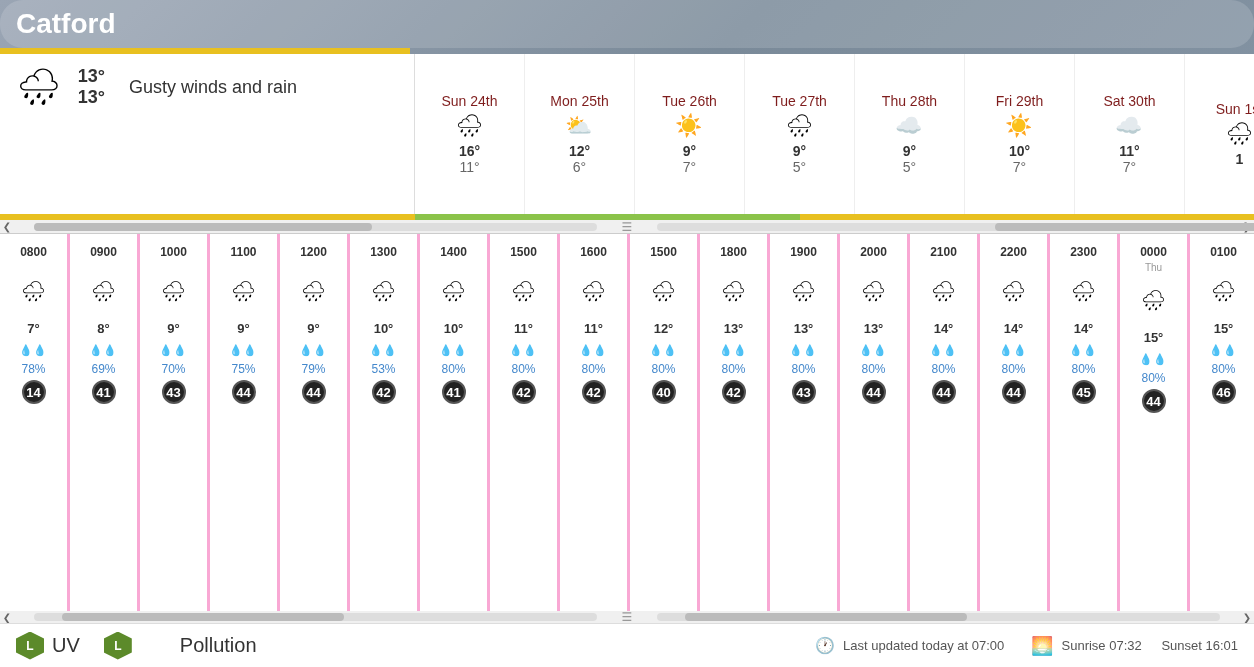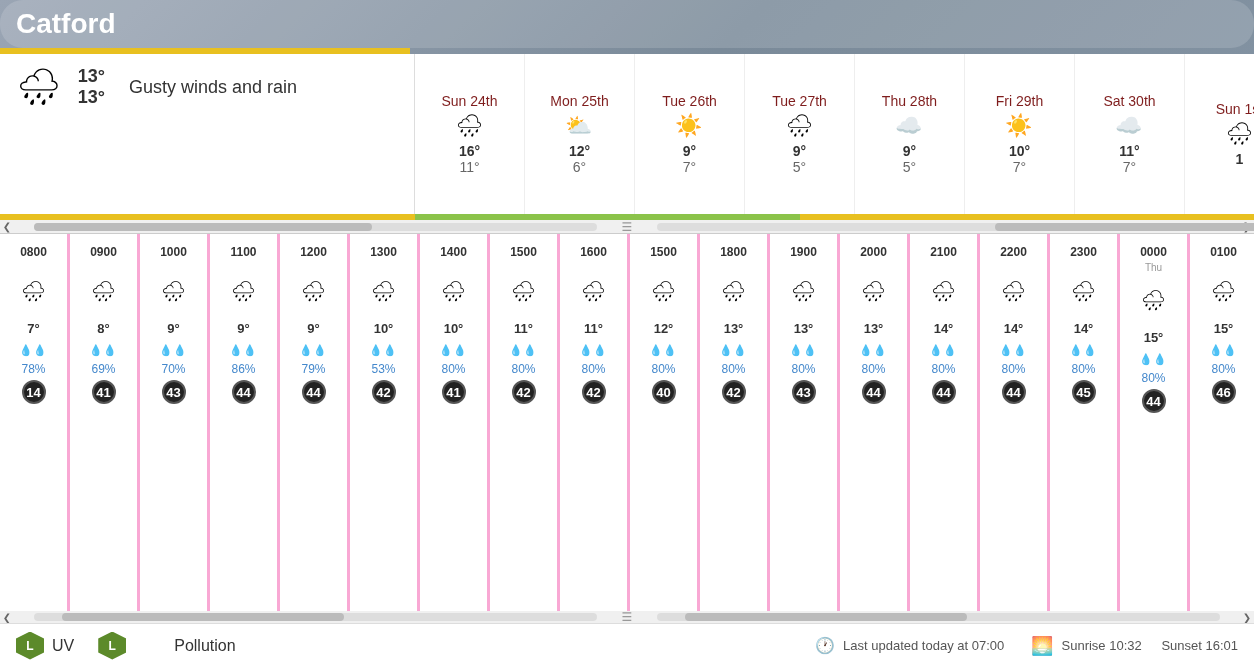--- a/index.html
+++ b/index.html
@@ -271,21 +271,21 @@
       height: 44px;
     }
 
     .bottom-left {
       display: flex;
       align-items: center;
       gap: 24px;
     }
 
     .badge-label {
-      font-size: 16px;
+      font-size: 20px;
       color: #333;
       margin-left: 6px;
     }
 
     .badge-item {
       display: flex;
       align-items: center;
     }
 
     .bottom-right {
@@ -452,21 +452,21 @@
     <div class="hour-wind-circle">43</div>
   </div>
         <div class="hour-col">
     <div class="hour-label">1100</div>
 
     <div class="hour-icon">🌧</div>
     <div class="hour-temp">9°</div>
     <div class="hour-rain-icon">
             <span style="color:#4488cc;font-size:11px;">💧💧</span>
           </div>
-    <div class="hour-rain-pct">86%</div>
+    <div class="hour-rain-pct">75%</div>
     <div class="hour-wind-circle">44</div>
   </div>
         <div class="hour-col">
     <div class="hour-label">1200</div>
 
     <div class="hour-icon">🌧</div>
     <div class="hour-temp">9°</div>
     <div class="hour-rain-icon">
             <span style="color:#4488cc;font-size:11px;">💧💧</span>
           </div>
@@ -644,18 +644,18 @@
           <span>L</span>
         </div>
         <span class="badge-label" style="margin-left:8px;padding-left:40px;">Pollution</span>
       </div>
     </div>
     <div class="bottom-right">
       <span style="font-size:16px;">🕐</span>
       <span>Last updated today at 07:00</span>
       &nbsp;&nbsp;&nbsp;
       <span style="font-size:18px;">🌅</span>
-      <span>Sunrise 10:32</span>
+      <span>Sunrise 07:32</span>
       &nbsp;
       <span>Sunset 16:01</span>
     </div>
   </div>
 </div>
 
 </body></html>

